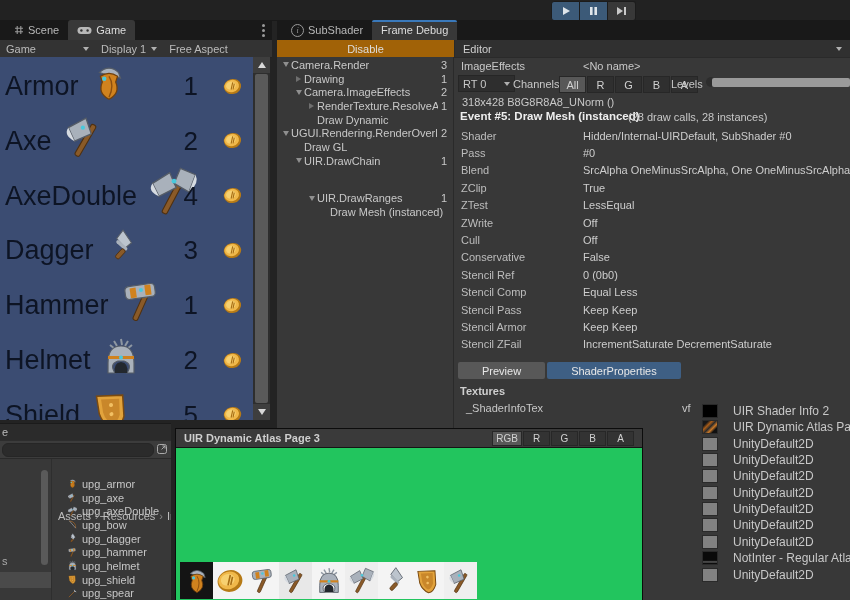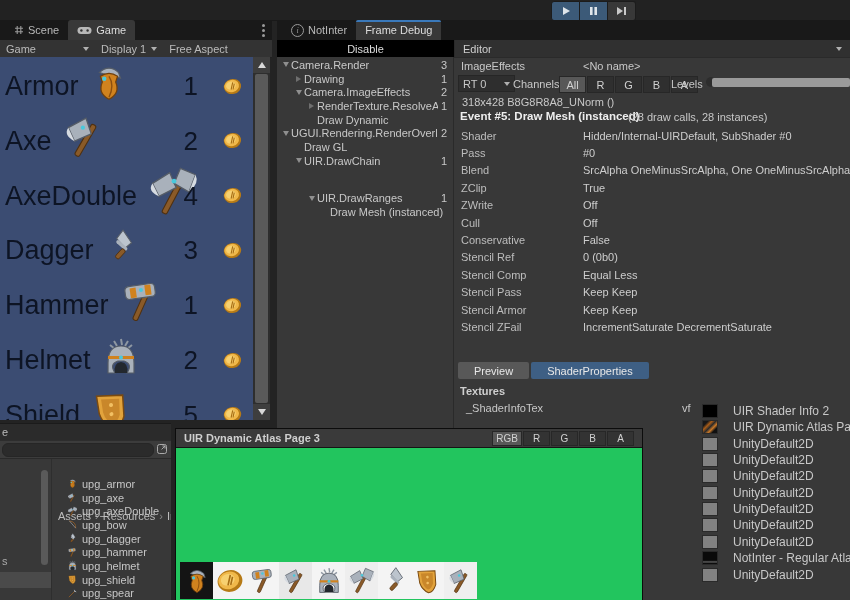--- a/index.html
+++ b/index.html
@@ -52,21 +52,21 @@
   .crumbs{height:18px;display:flex;align-items:center;gap:4px;padding-left:6px;color:#bdbdbd;white-space:nowrap;overflow:hidden;margin-top:48px;}
   .crumb{cursor:pointer;}
   .crumb-sep{color:#8a8a8a;}
   .files{position:absolute;left:0;top:18px;right:0;bottom:0;overflow:hidden;}
   .file-row{display:flex;align-items:center;height:13.7px;padding-left:15px;gap:4px;color:#c6c6c6;cursor:pointer;white-space:nowrap;}
   .file-row .fic{width:11px;height:11px;flex:none;display:flex;}
   
   .rightcol{position:absolute;left:277px;top:20px;width:573px;height:580px;background:#383838;}
   .info-ic{width:11px;height:11px;border-radius:50%;border:1px solid #9a9a9a;color:#9a9a9a;font-size:8px;display:flex;align-items:center;justify-content:center;font-family:"Liberation Serif",serif;font-style:italic;}
   .fd-controls{position:absolute;left:0;top:0;width:573px;height:17px;display:flex;border-bottom:1px solid #2a2a2a;}
-  .btn-disable{width:177px;flex:none;background:#000000;border-right:1px solid #2a2a2a;display:flex;align-items:center;justify-content:center;color:#ddd;cursor:pointer;}
+  .btn-disable{width:177px;flex:none;background:#a16207;border-right:1px solid #2a2a2a;display:flex;align-items:center;justify-content:center;color:#ddd;cursor:pointer;}
   .dd-editor{flex:1;background:#303030;display:flex;align-items:center;padding:0 8px;cursor:pointer;color:#cfcfcf;}
   .dd-editor .tri{margin-left:auto;}
   .fd-tree{position:absolute;left:0;top:17px;width:177px;height:563px;border-right:1px solid #2a2a2a;background:#383838;overflow:hidden;padding-top:1px;box-sizing:border-box;}
   .t-row{display:flex;align-items:center;height:13.7px;padding-right:6px;cursor:pointer;white-space:nowrap;}
   .t-arrow{width:11px;flex:none;display:flex;justify-content:center;}
   .t-lbl{overflow:hidden;text-overflow:clip;flex:1;}
   .t-cnt{flex:none;margin-left:3px;}
   .tri-d{width:0;height:0;border-left:3.5px solid transparent;border-right:3.5px solid transparent;border-top:5px solid #8f8f8f;}
   .tri-r{width:0;height:0;border-top:3.5px solid transparent;border-bottom:3.5px solid transparent;border-left:5px solid #6f6f6f;}
   .fd-details{position:absolute;left:180px;top:17px;width:393px;height:563px;}
@@ -78,21 +78,21 @@
   .chbtn{min-width:19px;height:15px;background:#2f2f2f;border:1px solid #272727;display:flex;align-items:center;justify-content:center;padding:0 3px;color:#d0d0d0;cursor:pointer;}
   .chbtn.on{background:#585858;}
   .levels-bar{position:absolute;left:255px;top:21px;width:138px;height:9px;background:#9a9a9a;border-radius:2px;cursor:pointer;}
   .levels-knob{position:absolute;left:249px;top:20px;width:10px;height:10px;border-radius:50%;background:#2d2d2d;cursor:pointer;}
   .evt-b{font-weight:bold;color:#eee;font-size:11.5px;}
   .props{position:absolute;left:0;top:70px;width:393px;}
   .p-row{display:flex;height:17.4px;align-items:center;}
   .p-lbl{width:122px;flex:none;padding-left:4px;color:#bdbdbd;}
   .p-val{white-space:nowrap;color:#cdcdcd;}
   .btabs{position:absolute;left:1px;top:305px;display:flex;gap:2px;}
-  .btab{height:17px;padding:0 16px;display:flex;align-items:center;background:#585858;color:#e8e8e8;border-radius:2px;cursor:pointer;}
+  .btab{height:17px;padding:0 24px;display:flex;align-items:center;background:#585858;color:#e8e8e8;border-radius:2px;cursor:pointer;}
   .btab.on{background:#3e5f84;}
   .sect-b{font-weight:bold;color:#cfcfcf;}
   
   .texlist{position:absolute;left:697px;top:403px;width:153px;z-index:5;}
   .tex-row{position:absolute;left:0;height:16px;display:flex;align-items:center;cursor:pointer;}
   .tex-th{width:16px;height:14px;margin-left:5px;margin-right:15px;flex:none;border:1px solid #2a2a2a;box-sizing:border-box;}
   .th-black{background:#000;}
   .th-gray{background:#828282;}
   .th-atlas{background:linear-gradient(135deg,#181818 20%,#a85c18 35%,#2a2a2a 50%,#c87828 65%,#101010 80%);}
   .th-dark{background:linear-gradient(to bottom,#0a0a0a 70%,#555 78%,#0a0a0a 84%,#666 90%,#0a0a0a 96%);}
@@ -489,21 +489,21 @@
           </div>
       </div>
     </div>
   </div>
 
   <div class="rightcol">
     <div style="position:absolute;left:0;top:0;width:573px;height:20px;background:#191919;"></div>
     <div class="tabbar" style="left:0;top:0;width:573px;">
       <div class="tab" style="margin-left:5px;">
         <span class="info-ic">i</span>
-        <span>NotInter</span>
+        <span>SubShader</span>
       </div>
       <div class="tab active bluetop">
         <span>Frame Debug</span>
       </div>
     </div>
 
     <div style="position:absolute;left:0;top:20px;width:573px;height:560px;">
       <div class="fd-controls">
         <div class="btn-disable">
             <span>Disable</span>
@@ -614,20 +614,24 @@
               <span class="p-lbl">Pass</span>
               <span class="p-val">#0</span>
             </div>
             <div class="p-row">
               <span class="p-lbl">Blend</span>
               <span class="p-val">SrcAlpha OneMinusSrcAlpha, One OneMinusSrcAlpha</span>
             </div>
             <div class="p-row">
               <span class="p-lbl">ZClip</span>
               <span class="p-val">True</span>
+            </div>
+            <div class="p-row">
+              <span class="p-lbl">ZTest</span>
+              <span class="p-val">LessEqual</span>
             </div>
             <div class="p-row">
               <span class="p-lbl">ZWrite</span>
               <span class="p-val">Off</span>
             </div>
             <div class="p-row">
               <span class="p-lbl">Cull</span>
               <span class="p-val">Off</span>
             </div>
             <div class="p-row">

